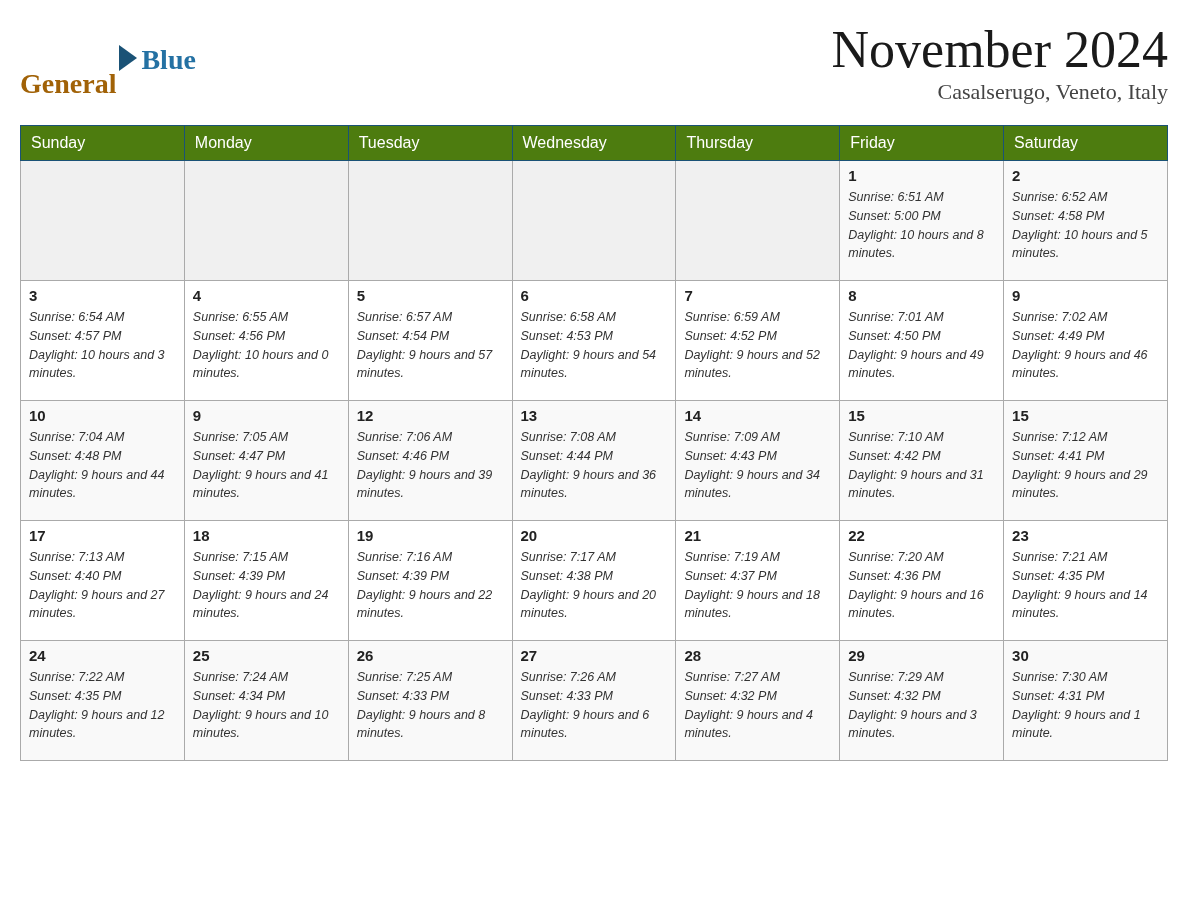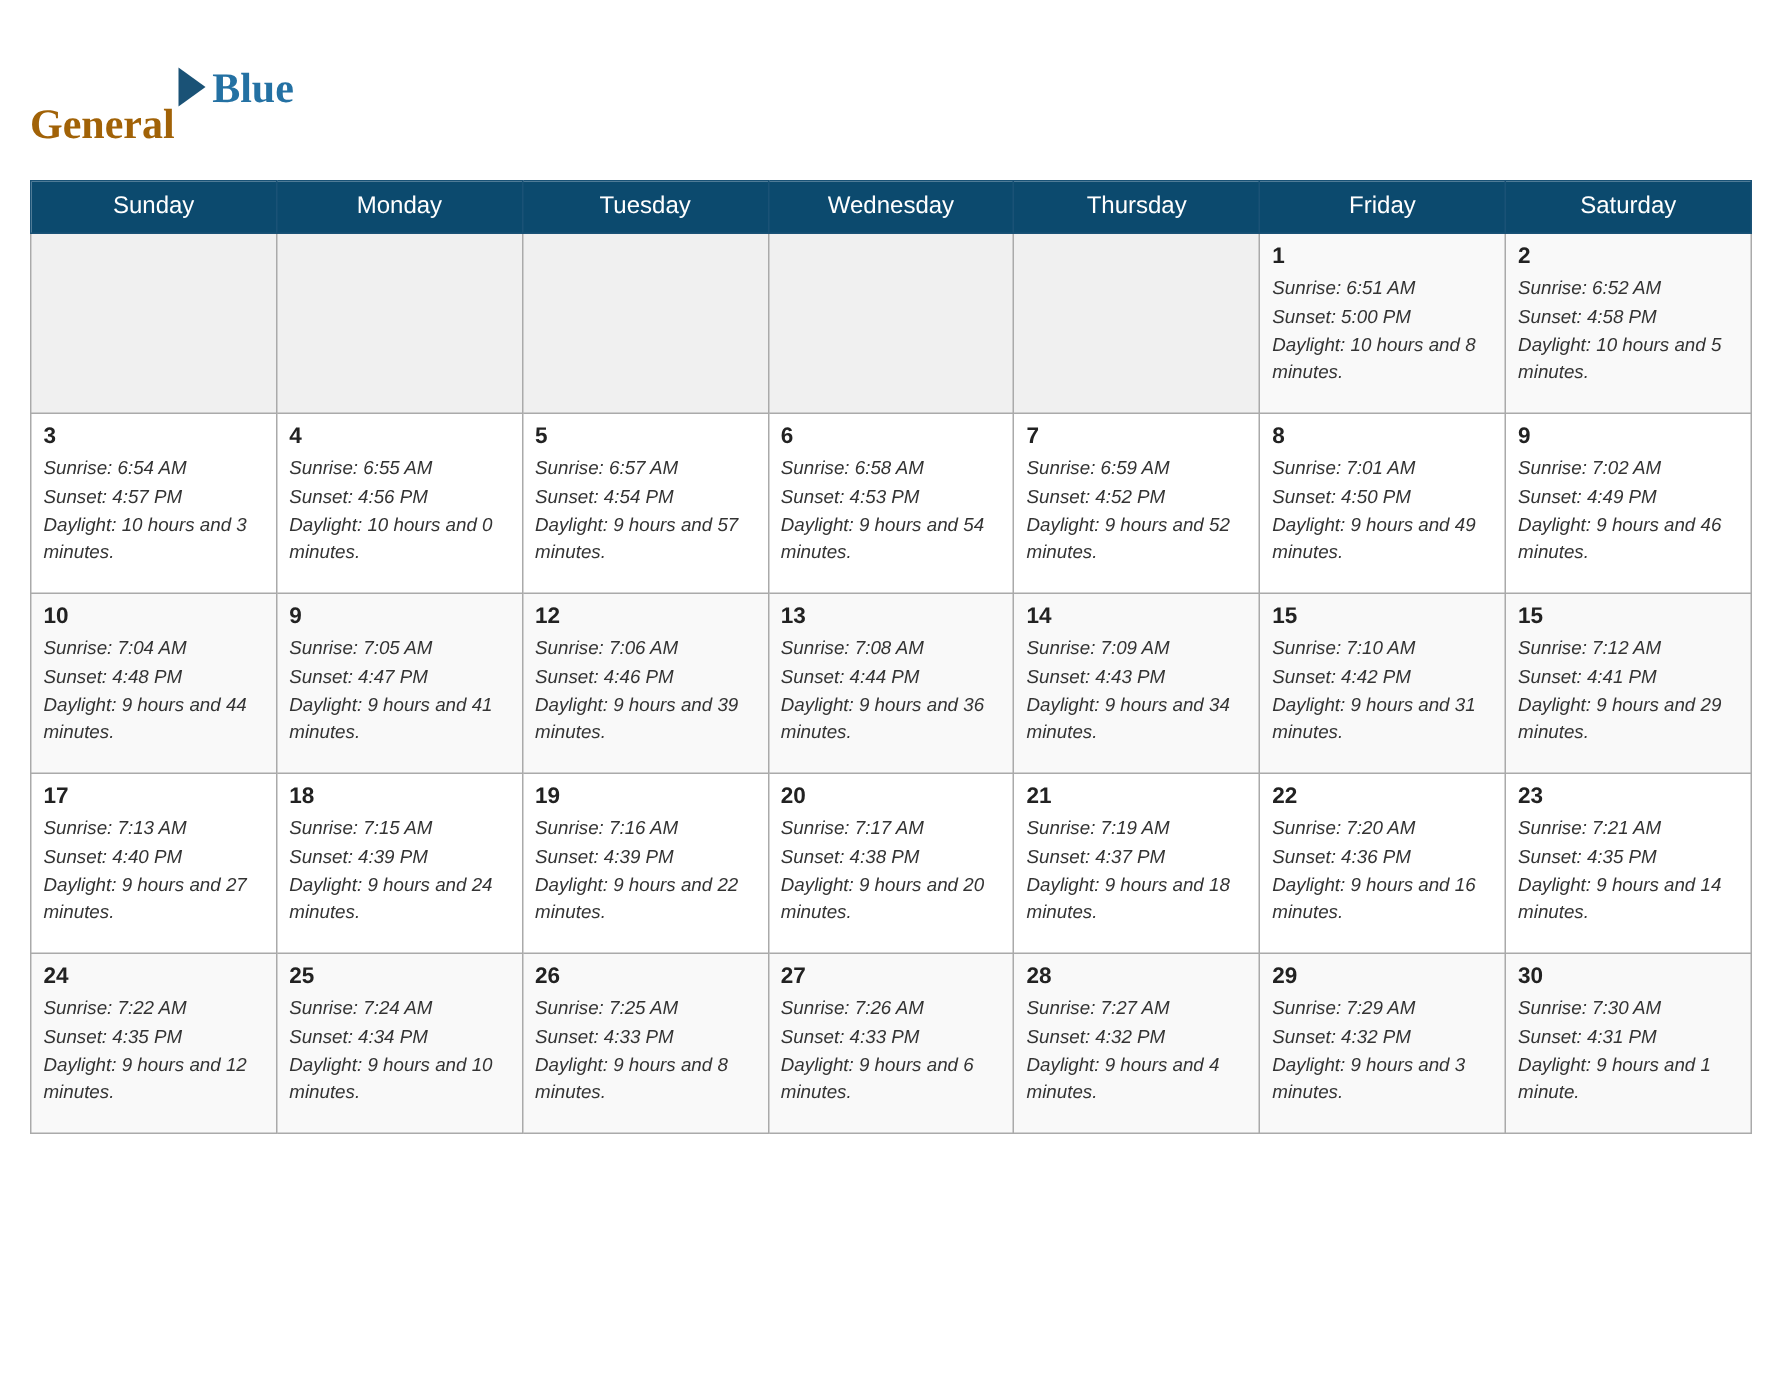--- a/index.html
+++ b/index.html
@@ -60,24 +60,24 @@
       font-size: 22px;
       color: #444;
       font-family: Georgia, serif;
     }
     .calendar {
       width: 100%;
       border-collapse: collapse;
       border: 1px solid #999;
     }
     .calendar th {
-      background-color: #0c4a6e;
+      background-color: #4d7c0f;
       color: #fff;
       padding: 8px 10px;
-      text-align: center;
+      text-align: left;
       font-size: 16px;
       font-weight: normal;
       border: 1px solid #1a5276;
     }
     .calendar td {
       vertical-align: top;
       padding: 6px 8px;
       border: 1px solid #aaa;
       width: 14.28%;
       min-height: 110px;
@@ -111,20 +111,24 @@
 </head>
 <body>
 
 <div class="header">
   <div class="logo">
     <div class="logo-top">
       <span class="logo-general">General</span>
       <div class="logo-arrow"></div>
       <span class="logo-blue">Blue</span>
     </div>
+  </div>
+  <div class="title-section">
+    <div class="month-title">November 2024</div>
+    <div class="location">Casalserugo, Veneto, Italy</div>
   </div>
 </div>
 
 <table class="calendar">
   <thead>
     <tr>
       <th>Sunday</th>
       <th>Monday</th>
       <th>Tuesday</th>
       <th>Wednesday</th>

